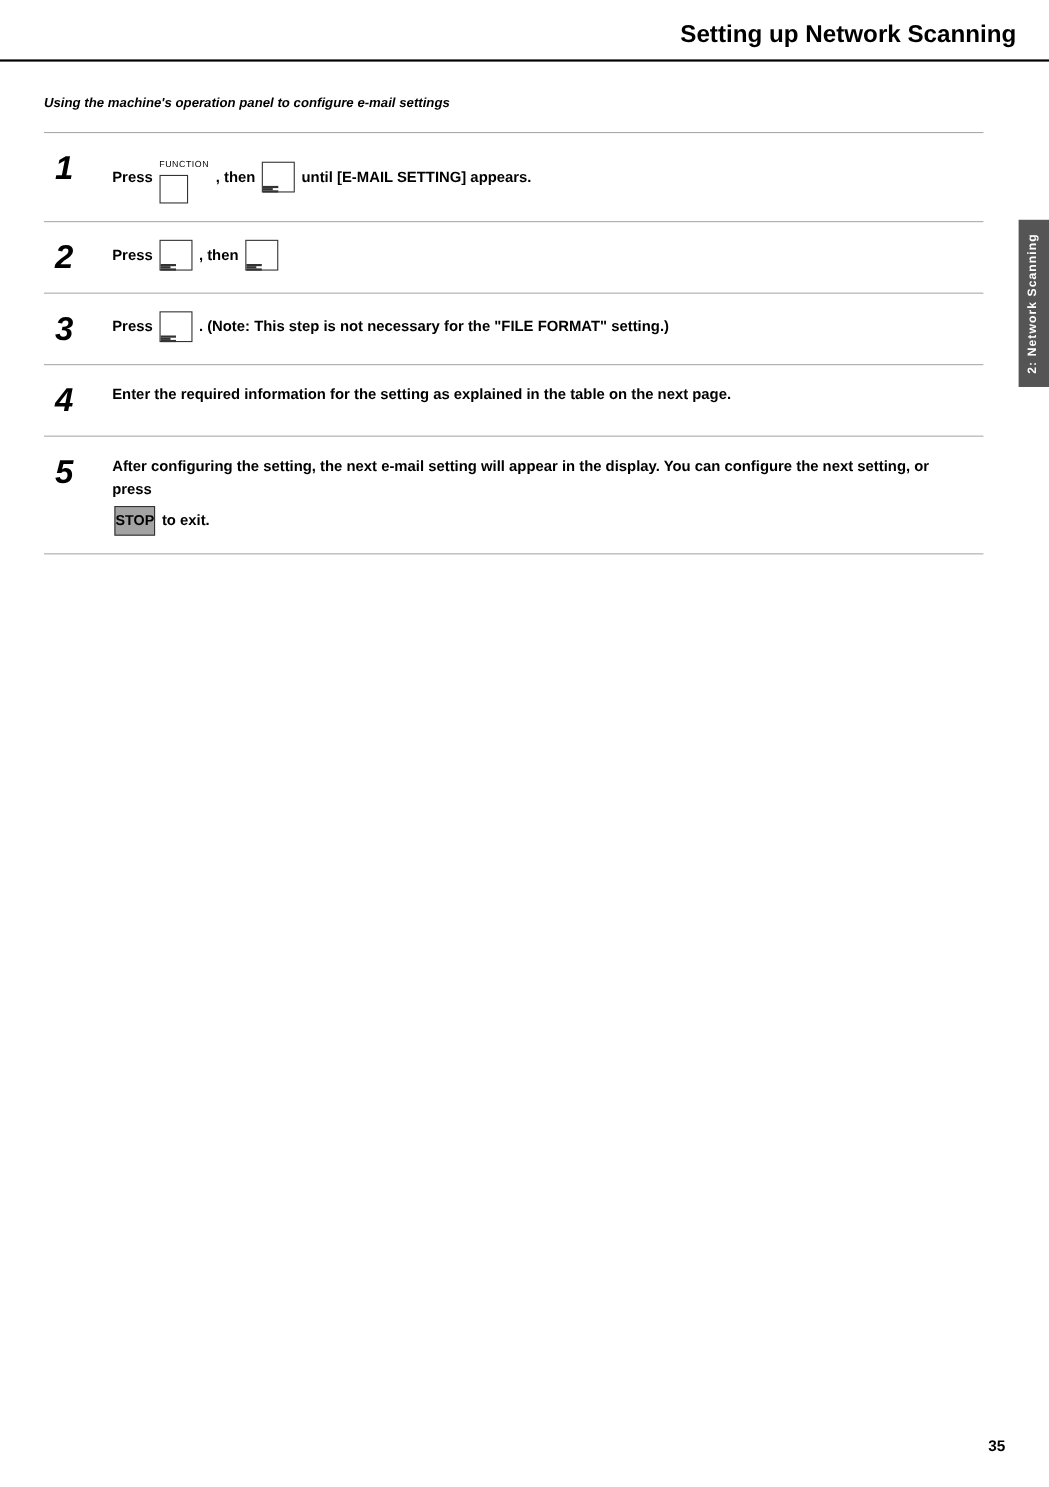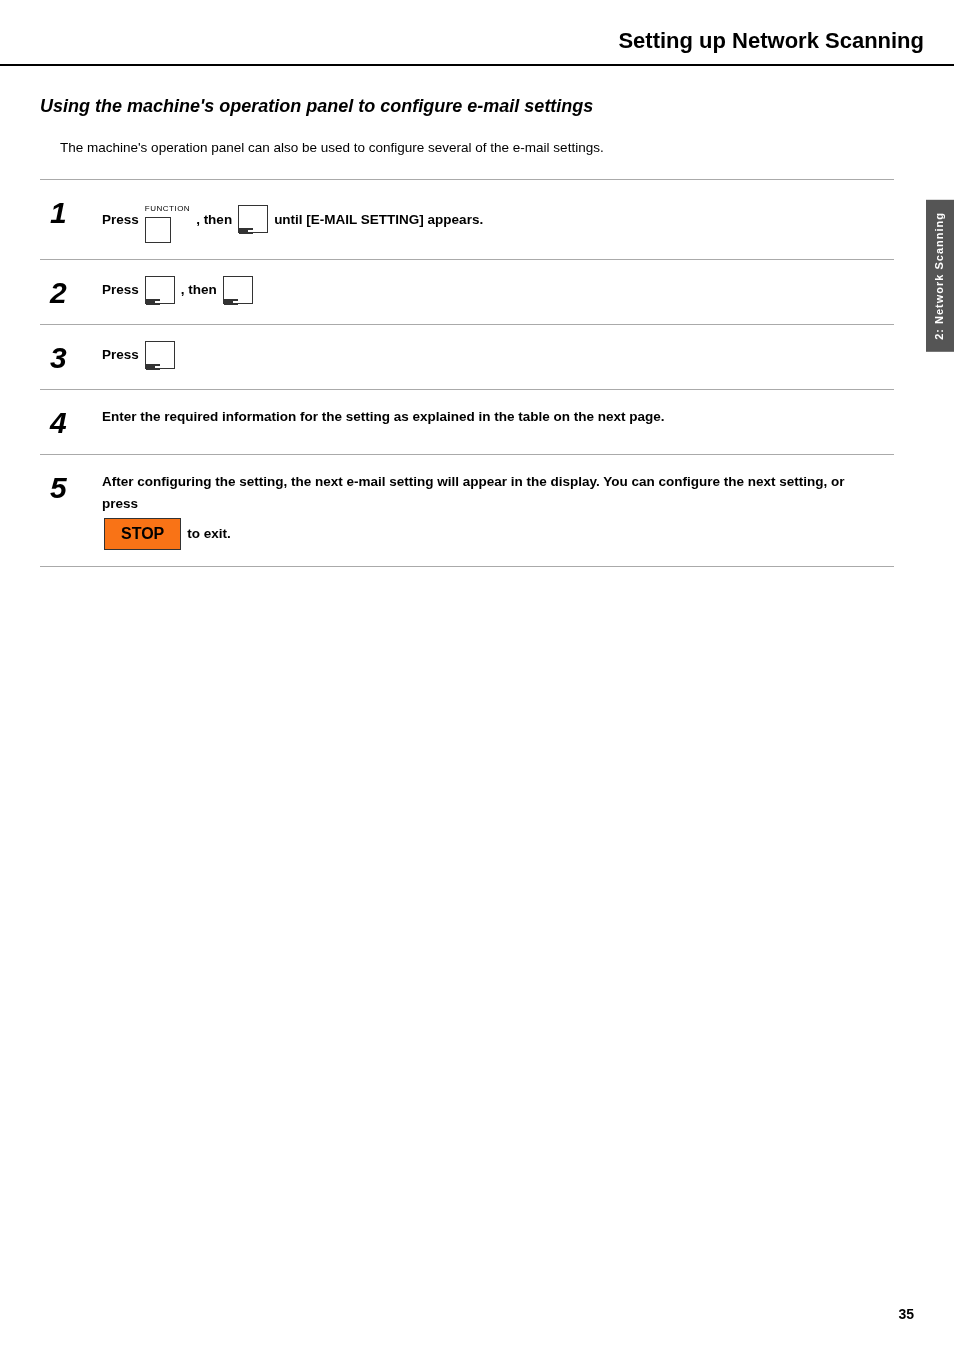--- a/index.html
+++ b/index.html
@@ -10,21 +10,21 @@
       font-family: Arial, Helvetica, sans-serif;
       position: relative;
       overflow-x: hidden;
     }
 
     
     .page-header {
       display: flex;
       justify-content: flex-end;
       align-items: center;
-      padding: 28px 30px 10px 30px;
+      padding: 18px 30px 10px 30px;
       border-bottom: 2px solid #000;
       margin-bottom: 0;
     }
     .page-header-title {
       font-size: 22px;
       font-weight: bold;
     }
 
     
     .side-tab {
@@ -45,21 +45,21 @@
       line-height: 1.3;
     }
 
     
     .main-content {
       padding: 20px 60px 20px 40px;
     }
 
     
     .section-heading {
-      font-size: 18px;
+      font-size: 12px;
       font-weight: bold;
       font-style: italic;
       margin-bottom: 20px;
       margin-top: 10px;
     }
 
     
     .intro-text {
       font-size: 13.5px;
       line-height: 1.6;
@@ -165,25 +165,25 @@
 
     .panel-btn-inner .line-long { width: 14px; }
     .panel-btn-inner .line-short { width: 9px; }
 
     
     .stop-btn {
       display: inline-flex;
       align-items: center;
       justify-content: center;
       border: 1.5px solid #333;
-      padding: 2px 16px;
-      font-size: 16px;
+      padding: 2px 0;
+      font-size: 13px;
       font-weight: bold;
       vertical-align: middle;
-      background: #f97316;
+      background: #a3a3a3;
       margin: 0 2px;
     }
 
     
     .page-number {
       position: absolute;
       bottom: 30px;
       right: 40px;
       font-size: 14px;
       font-weight: bold;
@@ -205,21 +205,20 @@
 </div>
 
 <div class="side-tab">
   <span>2: Network Scanning</span>
 </div>
 
 <div class="main-content">
 
   <div class="section-heading">Using the machine's operation panel to configure e-mail settings</div>
 
-  <p class="intro-text">The machine's operation panel can also be used to configure several of the e-mail settings.</p>
 
   <div class="steps-container">
 
     <div class="step-row">
       <div class="step-number"><em>1</em></div>
       <div class="step-content">
         <div class="inline-row">
           <span>Press</span>
 
           <span class="btn-icon-function">
@@ -269,20 +268,21 @@
       <div class="step-content">
         <div class="inline-row">
           <span>Press</span>
           <span class="panel-btn">
             <span class="panel-btn-inner">
               <span class="line line-long"></span>
               <span class="line line-short"></span>
               <span class="line line-long"></span>
             </span>
           </span>
+          <span>. (Note: This step is not necessary for the "FILE FORMAT" setting.)</span>
         </div>
       </div>
     </div>
 
     <div class="step-row">
       <div class="step-number"><em>4</em></div>
       <div class="step-content">
         <span>Enter the required information for the setting as explained in the table on the next page.</span>
       </div>
     </div>

